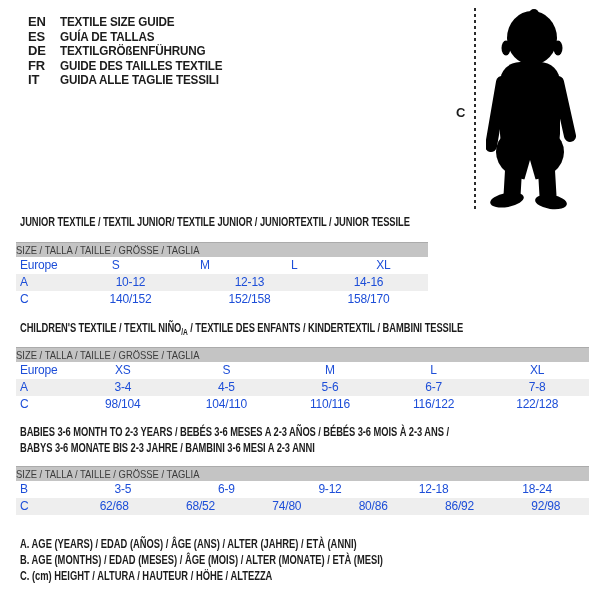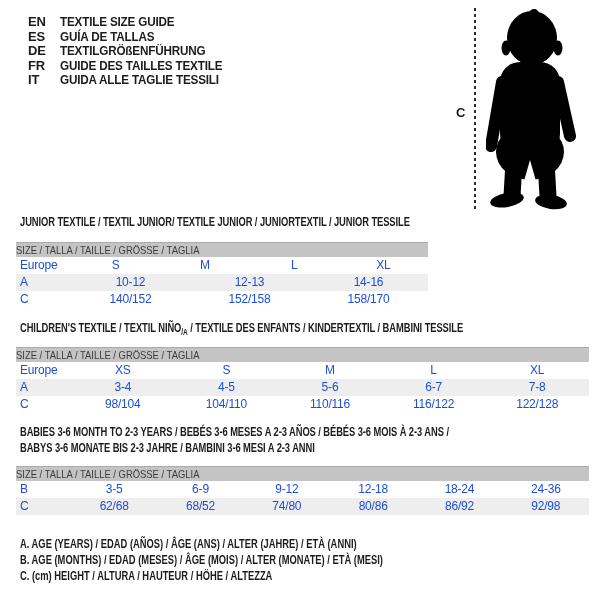--- a/index.html
+++ b/index.html
@@ -162,21 +162,20 @@
     <div class="thead">
       <span>SIZE / TALLA / TAILLE / GRÖSSE / TAGLIA</span>
     </div>
     <div class="trow">
       <span class="tlabel">B</span>
       <span class="tcell">3-5</span>
       <span class="tcell">6-9</span>
       <span class="tcell">9-12</span>
       <span class="tcell">12-18</span>
       <span class="tcell">18-24</span>
-      <span class="tcell">24-36</span>
     </div>
     <div class="trow shaded">
       <span class="tlabel">C</span>
       <span class="tcell">62/68</span>
       <span class="tcell">68/52</span>
       <span class="tcell">74/80</span>
       <span class="tcell">80/86</span>
       <span class="tcell">86/92</span>
       <span class="tcell">92/98</span>
     </div>

